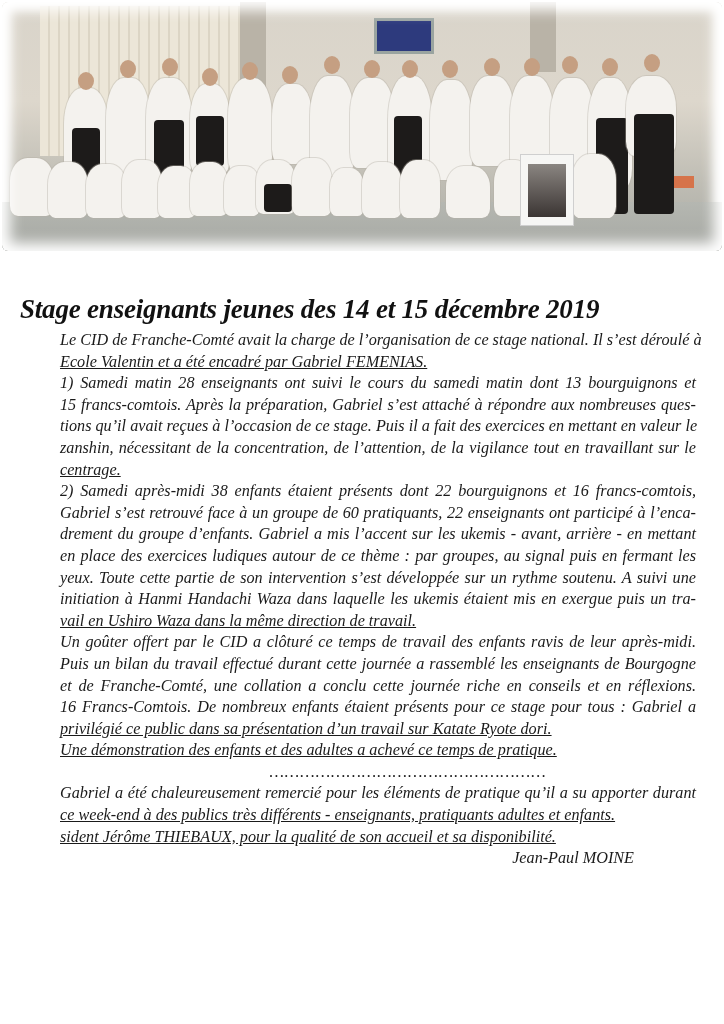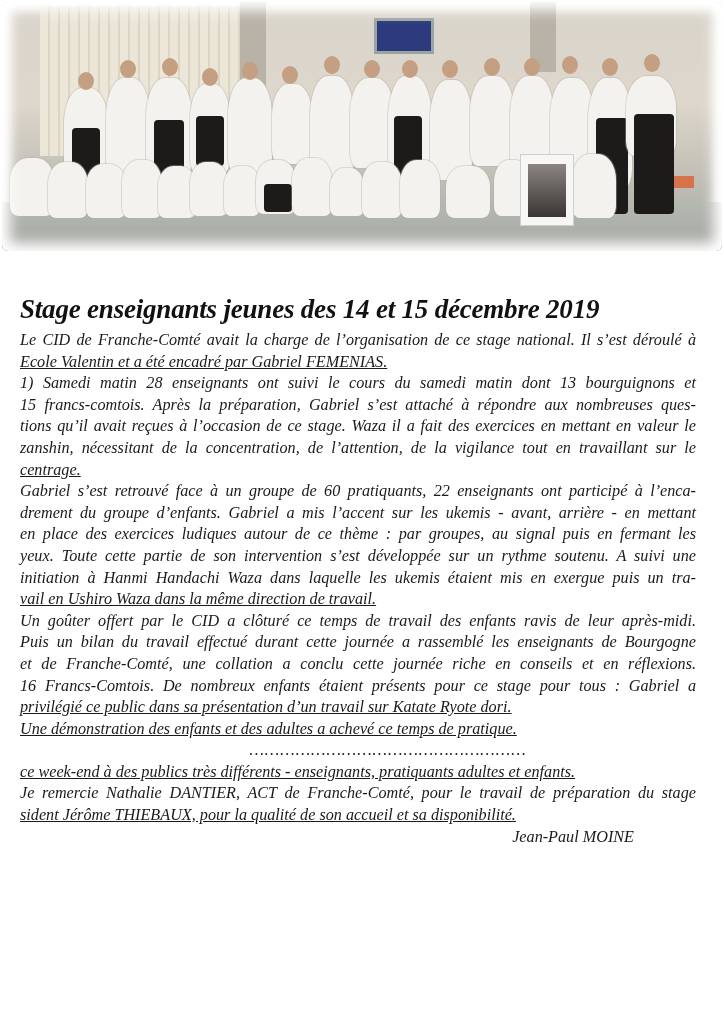--- a/index.html
+++ b/index.html
@@ -26,21 +26,21 @@
               background:#f6f6f4; border:1px solid #cfcfcf; }
   .portrait .pic { position:absolute; left:7px; top:9px; width:38px; height:53px;
                    background: linear-gradient(180deg,#8a8581,#3b3533); }
   .photo-fade { position:absolute; inset:0; border-radius:6px;
                 box-shadow: inset 0 0 14px 8px #ffffff; pointer-events:none; }
 
   .title { position:absolute; left:20px; top:276px; font-size:27px; font-style:italic;
            letter-spacing:-0.2px; white-space:nowrap; color:#111;text-align:center; }
   .body { position:absolute; left:20px; top:330px; width:676px; font-style:italic;
           font-size:16.2px; line-height:21.6px; color:#1a1a1a; }
-  .line { display:block; white-space:nowrap; text-align:justify; text-align-last:justify; height:21.6px; }
+  .line { display:block; white-space:nowrap; text-align:justify; text-align-last:justify; height:21.6px;margin-left:40px; }
   .line.last { text-align-last:left;text-decoration:underline; }
   .line.sep { text-align:center; text-align-last:center; letter-spacing:1px; padding-left:60px; }
   .line.sig { text-align-last:right; padding-right:62px; }
 </style>
 </head>
 <body>
 
 <div class="photo" title="Group photo of aikido teachers and children in white gi and black hakama, with a framed portrait of the founder in front">
   <div class="wall-left"></div>
   <div class="pillar" style="left:238px"></div>
@@ -113,33 +113,34 @@
   <div class="photo-fade"></div>
 </div>
 
 <h1 class="title">Stage enseignants jeunes des 14 et 15 décembre 2019</h1>
 
 <div class="body">
   <span class="line">Le CID de Franche-Comté avait la charge de l’organisation de ce stage national. Il s’est déroulé à</span>
   <span class="line last">Ecole Valentin et a été encadré par Gabriel FEMENIAS.</span>
   <span class="line">1) Samedi matin 28 enseignants ont suivi le cours du samedi matin dont 13 bourguignons et</span>
   <span class="line">15 francs-comtois. Après la préparation, Gabriel s’est attaché à répondre aux nombreuses ques-</span>
-  <span class="line">tions qu’il avait reçues à l’occasion de ce stage. Waza il a fait des exercices en mettant en valeur le</span>
+  <span class="line">tions qu’il avait reçues à l’occasion de ce stage. Puis il a fait des exercices en mettant en valeur le</span>
   <span class="line">zanshin, nécessitant de la concentration, de l’attention, de la vigilance tout en travaillant sur le</span>
   <span class="line last">centrage.</span>
+  <span class="line">2) Samedi après-midi 38 enfants étaient présents dont 22 bourguignons et 16 francs-comtois,</span>
   <span class="line">Gabriel s’est retrouvé face à un groupe de 60 pratiquants, 22 enseignants ont participé à l’enca-</span>
   <span class="line">drement du groupe d’enfants. Gabriel a mis l’accent sur les ukemis - avant, arrière - en mettant</span>
   <span class="line">en place des exercices ludiques autour de ce thème : par groupes, au signal puis en fermant les</span>
   <span class="line">yeux. Toute cette partie de son intervention s’est développée sur un rythme soutenu. A suivi une</span>
   <span class="line">initiation à Hanmi Handachi Waza dans laquelle les ukemis étaient mis en exergue puis un tra-</span>
   <span class="line last">vail en Ushiro Waza dans la même direction de travail.</span>
   <span class="line">Un goûter offert par le CID a clôturé ce temps de travail des enfants ravis de leur après-midi.</span>
   <span class="line">Puis un bilan du travail effectué durant cette journée a rassemblé les enseignants de Bourgogne</span>
   <span class="line">et de Franche-Comté, une collation a conclu cette journée riche en conseils et en réflexions.</span>
   <span class="line">16 Francs-Comtois. De nombreux enfants étaient présents pour ce stage pour tous : Gabriel a</span>
   <span class="line last">privilégié ce public dans sa présentation d’un travail sur Katate Ryote dori.</span>
   <span class="line last">Une démonstration des enfants et des adultes a achevé ce temps de pratique.</span>
   <span class="line sep">………………………………………………</span>
+  <span class="line">Gabriel a été chaleureusement remercié pour les éléments de pratique qu’il a su apporter durant</span>
   <span class="line last">ce week-end à des publics très différents - enseignants, pratiquants adultes et enfants.</span>
-  <span class="line">Je remercie Nathalie DANTIER, ACT de Franche-Comté, pour le travail de préparation du stage</span>
   <span class="line last">sident Jérôme THIEBAUX, pour la qualité de son accueil et sa disponibilité.</span>
   <span class="line sig">Jean-Paul MOINE</span>
 </div>
 
 </body></html>

